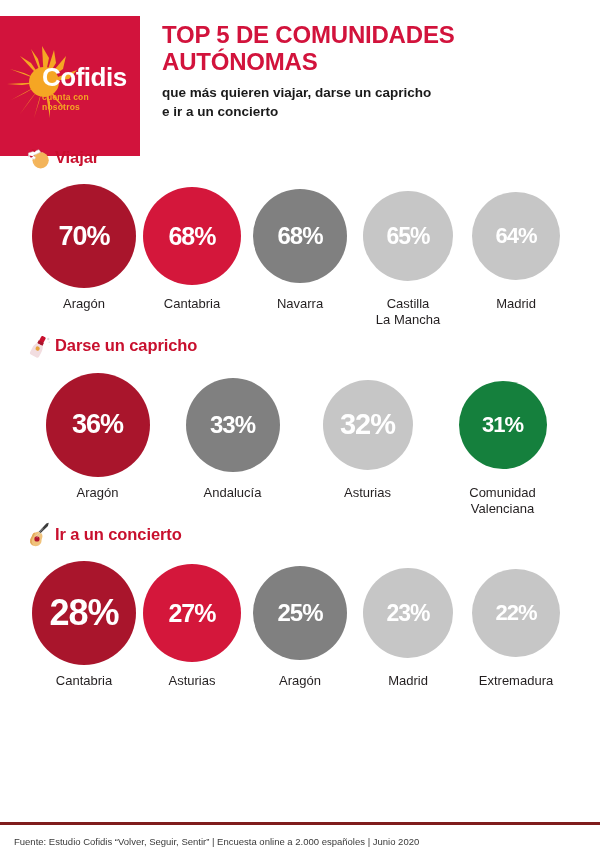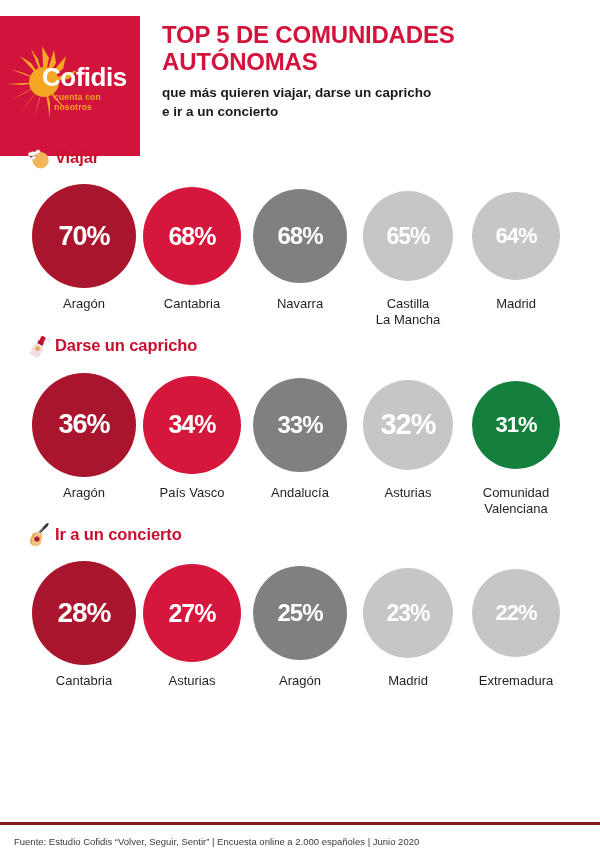--- a/index.html
+++ b/index.html
@@ -53,21 +53,20 @@
   }
   .logo-name {
     font-size: 26px;
     font-weight: bold;
     color: #ffffff;
     line-height: 1;
     letter-spacing: -0.5px;
   }
   .logo-tagline {
     margin-top: 3px;
-    margin-left: 12px;
     font-size: 8.5px;
     font-weight: bold;
     color: #F5A623;
     line-height: 1.15;
     letter-spacing: 0.2px;
   }
 
   .header-text {
     position: absolute;
     left: 162px;
@@ -287,28 +286,20 @@
         <div class="cell">
           <div class="circle-wrap">
             <div class="circle" style="width: 104px; height: 104px; background: rgb(169, 21, 44);">
               <span class="pct" style="font-size: 27px;">36%</span>
             </div>
           </div>
           <div class="region">Aragón</div>
         </div>
         <div class="cell">
           <div class="circle-wrap">
-            <div class="circle" style="width: 98px; height: 98px; background: rgb(212, 23, 59);">
-              <span class="pct" style="font-size: 25px;">34%</span>
-            </div>
-          </div>
-          <div class="region">País Vasco</div>
-        </div>
-        <div class="cell">
-          <div class="circle-wrap">
             <div class="circle" style="width: 94px; height: 94px; background: rgb(128, 128, 128);">
               <span class="pct" style="font-size: 24px;">33%</span>
             </div>
           </div>
           <div class="region">Andalucía</div>
         </div>
         <div class="cell">
           <div class="circle-wrap">
             <div class="circle" style="width: 90px; height: 90px; background: rgb(198, 198, 198);">
               <span class="pct" style="font-size: 29px;">32%</span>
@@ -336,21 +327,21 @@
       <circle cx="13.5" cy="22" r="3.2" fill="#B3142E"></circle>
       <path d="M21 9l-9 10" stroke="#d8d8d8" stroke-width="0.7" fill="none"></path>
       <path d="M22.5 10.5l-9 10" stroke="#d8d8d8" stroke-width="0.7" fill="none"></path>
     </svg>
         <span class="section-title">Ir a un concierto</span>
       </div>
       <div class="circle-row">
         <div class="cell">
           <div class="circle-wrap">
             <div class="circle" style="width: 104px; height: 104px; background: rgb(169, 21, 44);">
-              <span class="pct" style="font-size: 28px;">28%</span>
+              <span class="pct" style="font-size: 36px;">28%</span>
             </div>
           </div>
           <div class="region">Cantabria</div>
         </div>
         <div class="cell">
           <div class="circle-wrap">
             <div class="circle" style="width: 98px; height: 98px; background: rgb(212, 23, 59);">
               <span class="pct" style="font-size: 25px;">27%</span>
             </div>
           </div>

